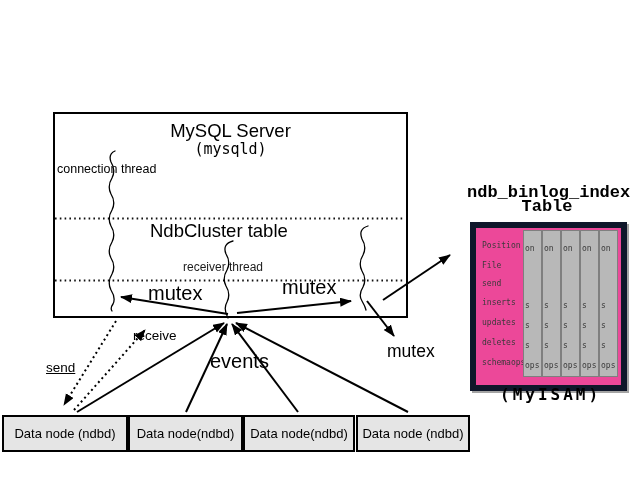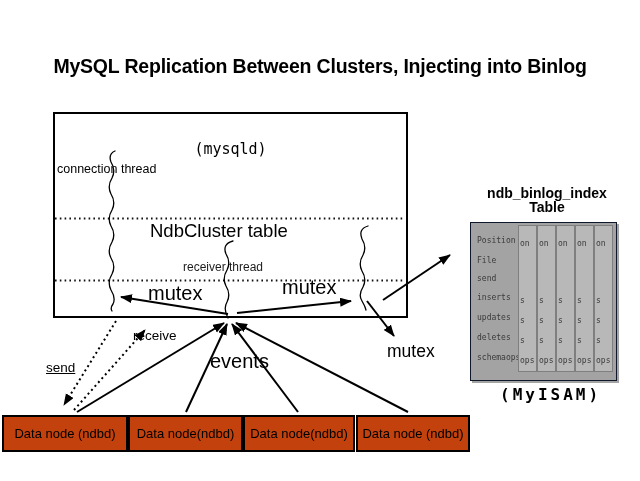--- a/index.html
+++ b/index.html
@@ -16,42 +16,41 @@
   .recv-label{left:183px;top:260px;font-size:12px;color:#1c1c1c;}
   .inj-label{left:313px;top:246px;font-size:13.5px;font-weight:bold;}
   .inj-label span{text-decoration:underline;}
   .inj-gap{display:inline-block;width:10px;}
   .mutexL{left:148px;top:282px;font-size:20px;}
   .mutexR{left:282px;top:276px;font-size:20px;}
   .send-label{left:46px;top:360px;font-size:13.5px;text-decoration:underline;}
   .receive-label{left:133px;top:328px;font-size:13.5px;}
   .events-label{left:210px;top:350px;font-size:20px;}
   .binlog-label{left:387px;top:341px;font-size:17.5px;}
-  .idx-heading{left:467px;top:186px;width:160px;text-align:center;font-size:14px;font-weight:bold;
-               font-family:Liberation Sans, sans-serif;line-height:14px;}
-  .idx-card{left:470px;top:222px;width:145px;height:157px;background:#a3a3a3;border:1px solid #0f172a;
+  .idx-heading{left:467px;top:186px;width:160px;text-align:center;font-size:17px;font-weight:bold;
+               font-family:Liberation Mono, monospace;line-height:14px;}
+  .idx-card{left:470px;top:222px;width:145px;height:157px;background:#ec4899;border:6px solid #0f172a;
             box-shadow:2px 2px 0 rgba(90,90,90,.55);}
   .row-label{position:absolute;left:6px;font-size:8px;font-family:"DejaVu Sans Mono",monospace;color:#3a3a3a;white-space:nowrap;}
   .strip{position:absolute;top:2px;width:17px;height:145px;background:#b8b8b8;border:1px solid #7f7f7f;overflow:hidden;}
   .strip-cell{position:absolute;left:1px;font-size:8px;font-family:"DejaVu Sans Mono",monospace;color:#3a3a3a;white-space:nowrap;}
   .engine{left:500px;top:385px;font-size:16px;font-weight:bold;font-family:"DejaVu Sans Mono",monospace;letter-spacing:3px;}
-  .node{top:415px;height:33px;border:2px solid #000;background:#c2410c;display:flex;align-items:center;justify-content:center;
+  .node{top:415px;height:33px;border:2px solid #000;background:#e5e5e5;display:flex;align-items:center;justify-content:center;
         font-size:13px;white-space:nowrap;}
   .n1{left:2px;width:122px;}
   .n2{left:128px;width:111px;}
   .n3{left:243px;width:108px;}
   .n4{left:356px;width:110px;}
   svg.overlay{position:absolute;left:0;top:0;width:640px;height:481px;pointer-events:none;}
 </style>
 </head>
 <body>
 
 <div class="stage">
 
-  <div class="abs title">MySQL Replication Between Clusters, Injecting into Binlog</div>
 
   <div class="abs server-box"></div>
 
   <div class="abs idx-card">
     <span class="row-label" style="top:13px">Position</span>
     <span class="row-label" style="top:33px">File</span>
     <span class="row-label" style="top:51px">send</span>
     <span class="row-label" style="top:70px">inserts</span>
     <span class="row-label" style="top:90px">updates</span>
     <span class="row-label" style="top:110px">deletes</span>
@@ -116,20 +115,21 @@
     <line x1="298" y1="412" x2="232" y2="324" stroke="#000" stroke-width="2" marker-end="url(#ah)"></line>
     <line x1="408" y1="412" x2="236" y2="323" stroke="#000" stroke-width="2" marker-end="url(#ah)"></line>
 
     <line x1="116" y1="321" x2="64" y2="405" stroke="#000" stroke-width="2" stroke-dasharray="2 3.2" marker-end="url(#ah)"></line>
     <line x1="74" y1="410" x2="145" y2="330" stroke="#000" stroke-width="2" stroke-dasharray="2 3.2" marker-end="url(#ah)"></line>
 
     <line x1="383" y1="300" x2="450" y2="255" stroke="#000" stroke-width="2" marker-end="url(#ah)"></line>
     <line x1="367" y1="301" x2="394" y2="336" stroke="#000" stroke-width="2" marker-end="url(#ah)"></line>
   </svg>
 
+  <div class="abs server-title">MySQL Server</div>
   <div class="abs server-sub">(mysqld)</div>
   <div class="abs conn-label">connection thread</div>
   <div class="abs ndb1">NdbCluster table</div>
   <div class="abs recv-label">receiver thread</div>
   <div class="abs mutexL">mutex</div>
   <div class="abs mutexR">mutex</div>
 
   <div class="abs send-label">send</div>
   <div class="abs receive-label">receive</div>
   <div class="abs events-label">events</div>

